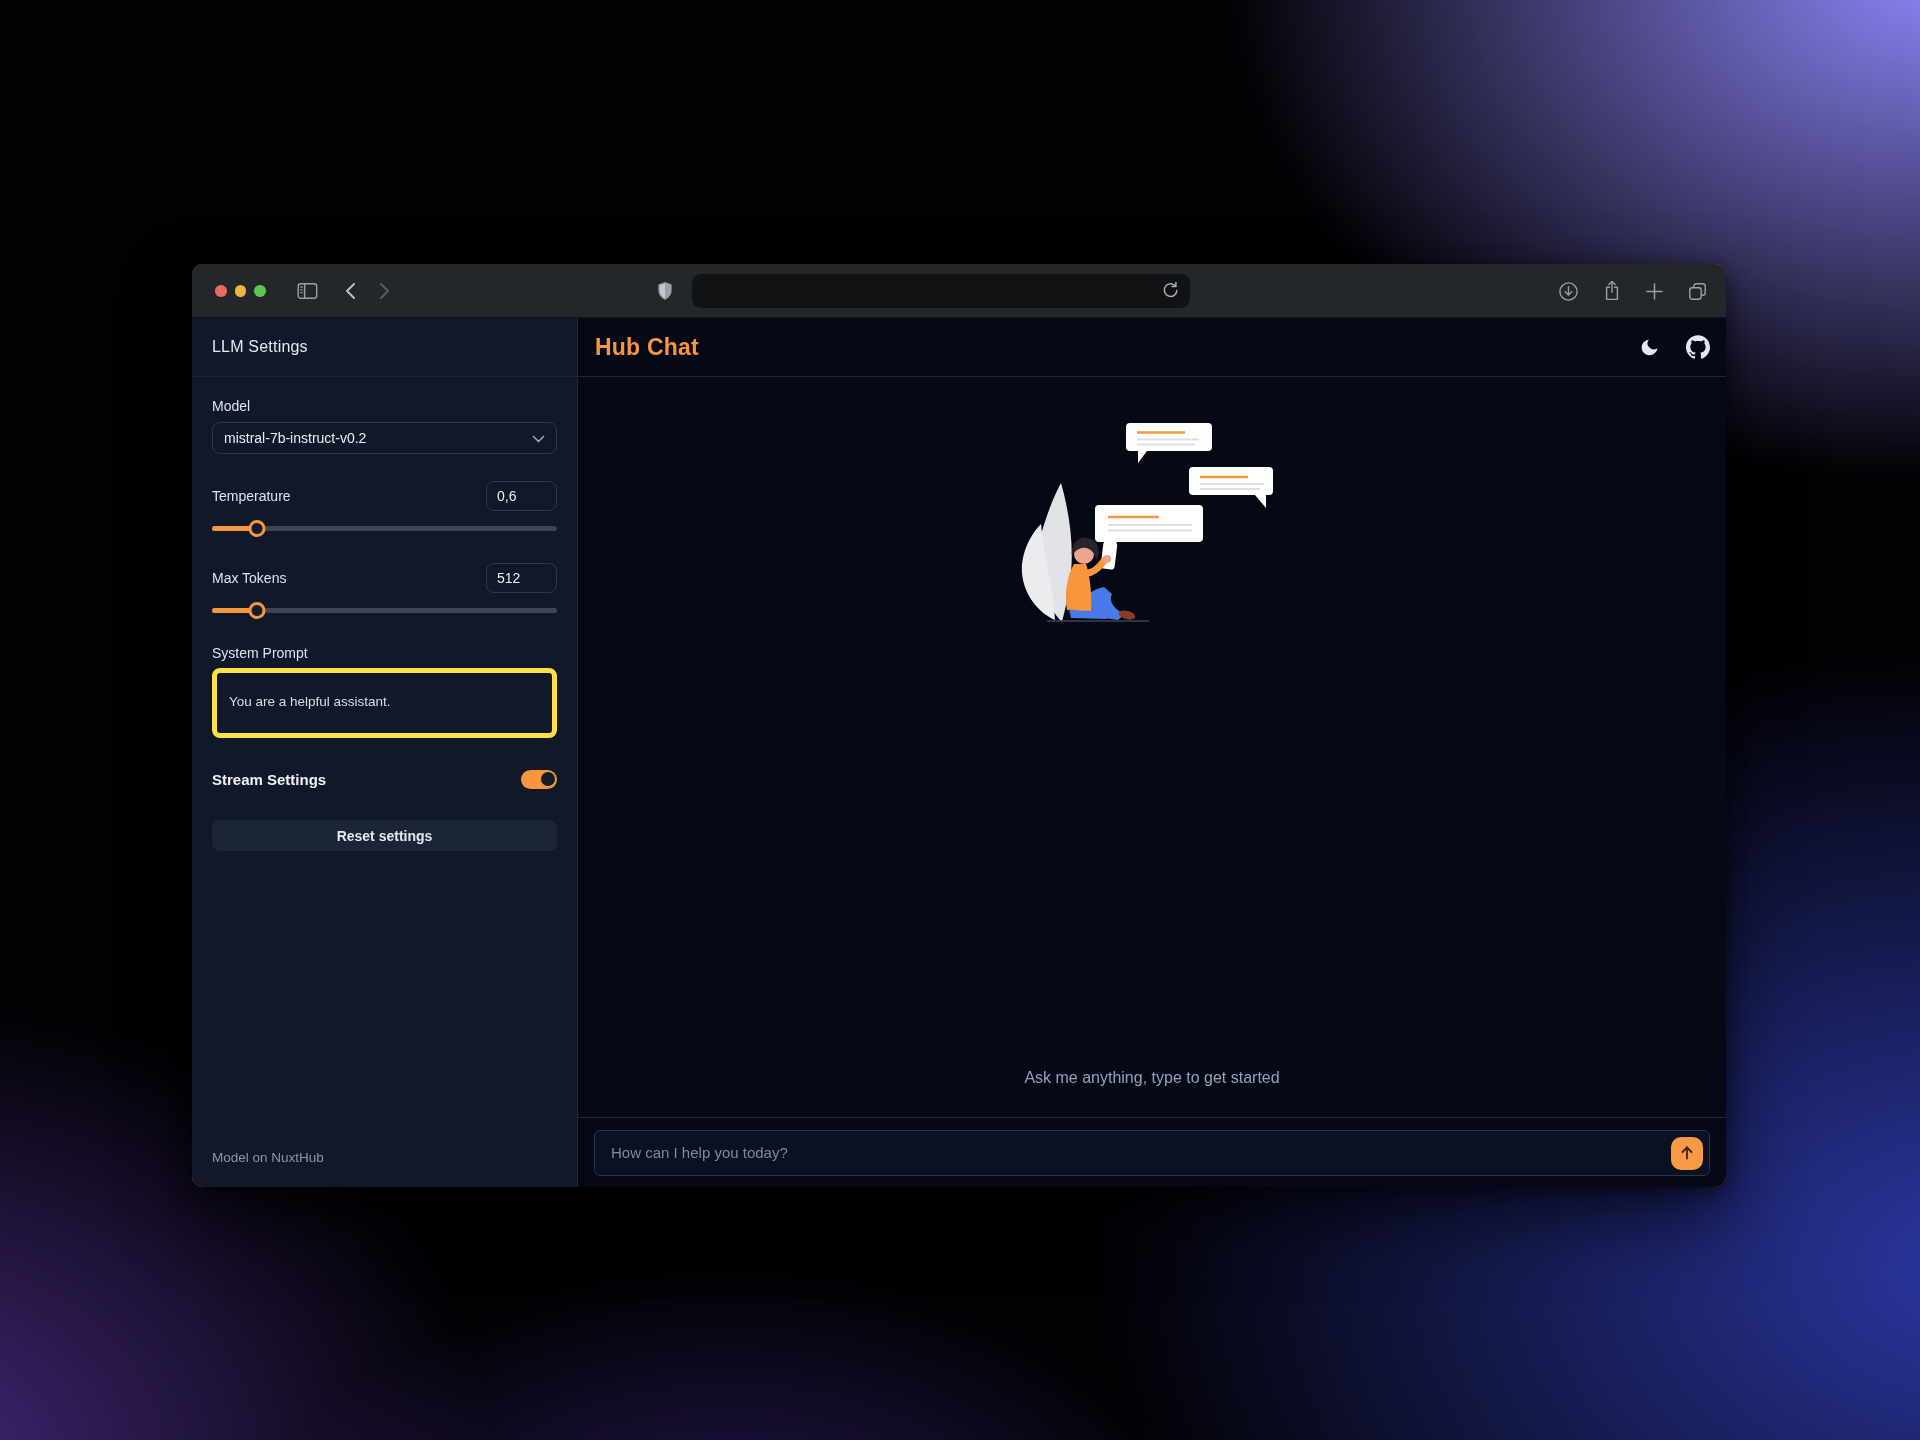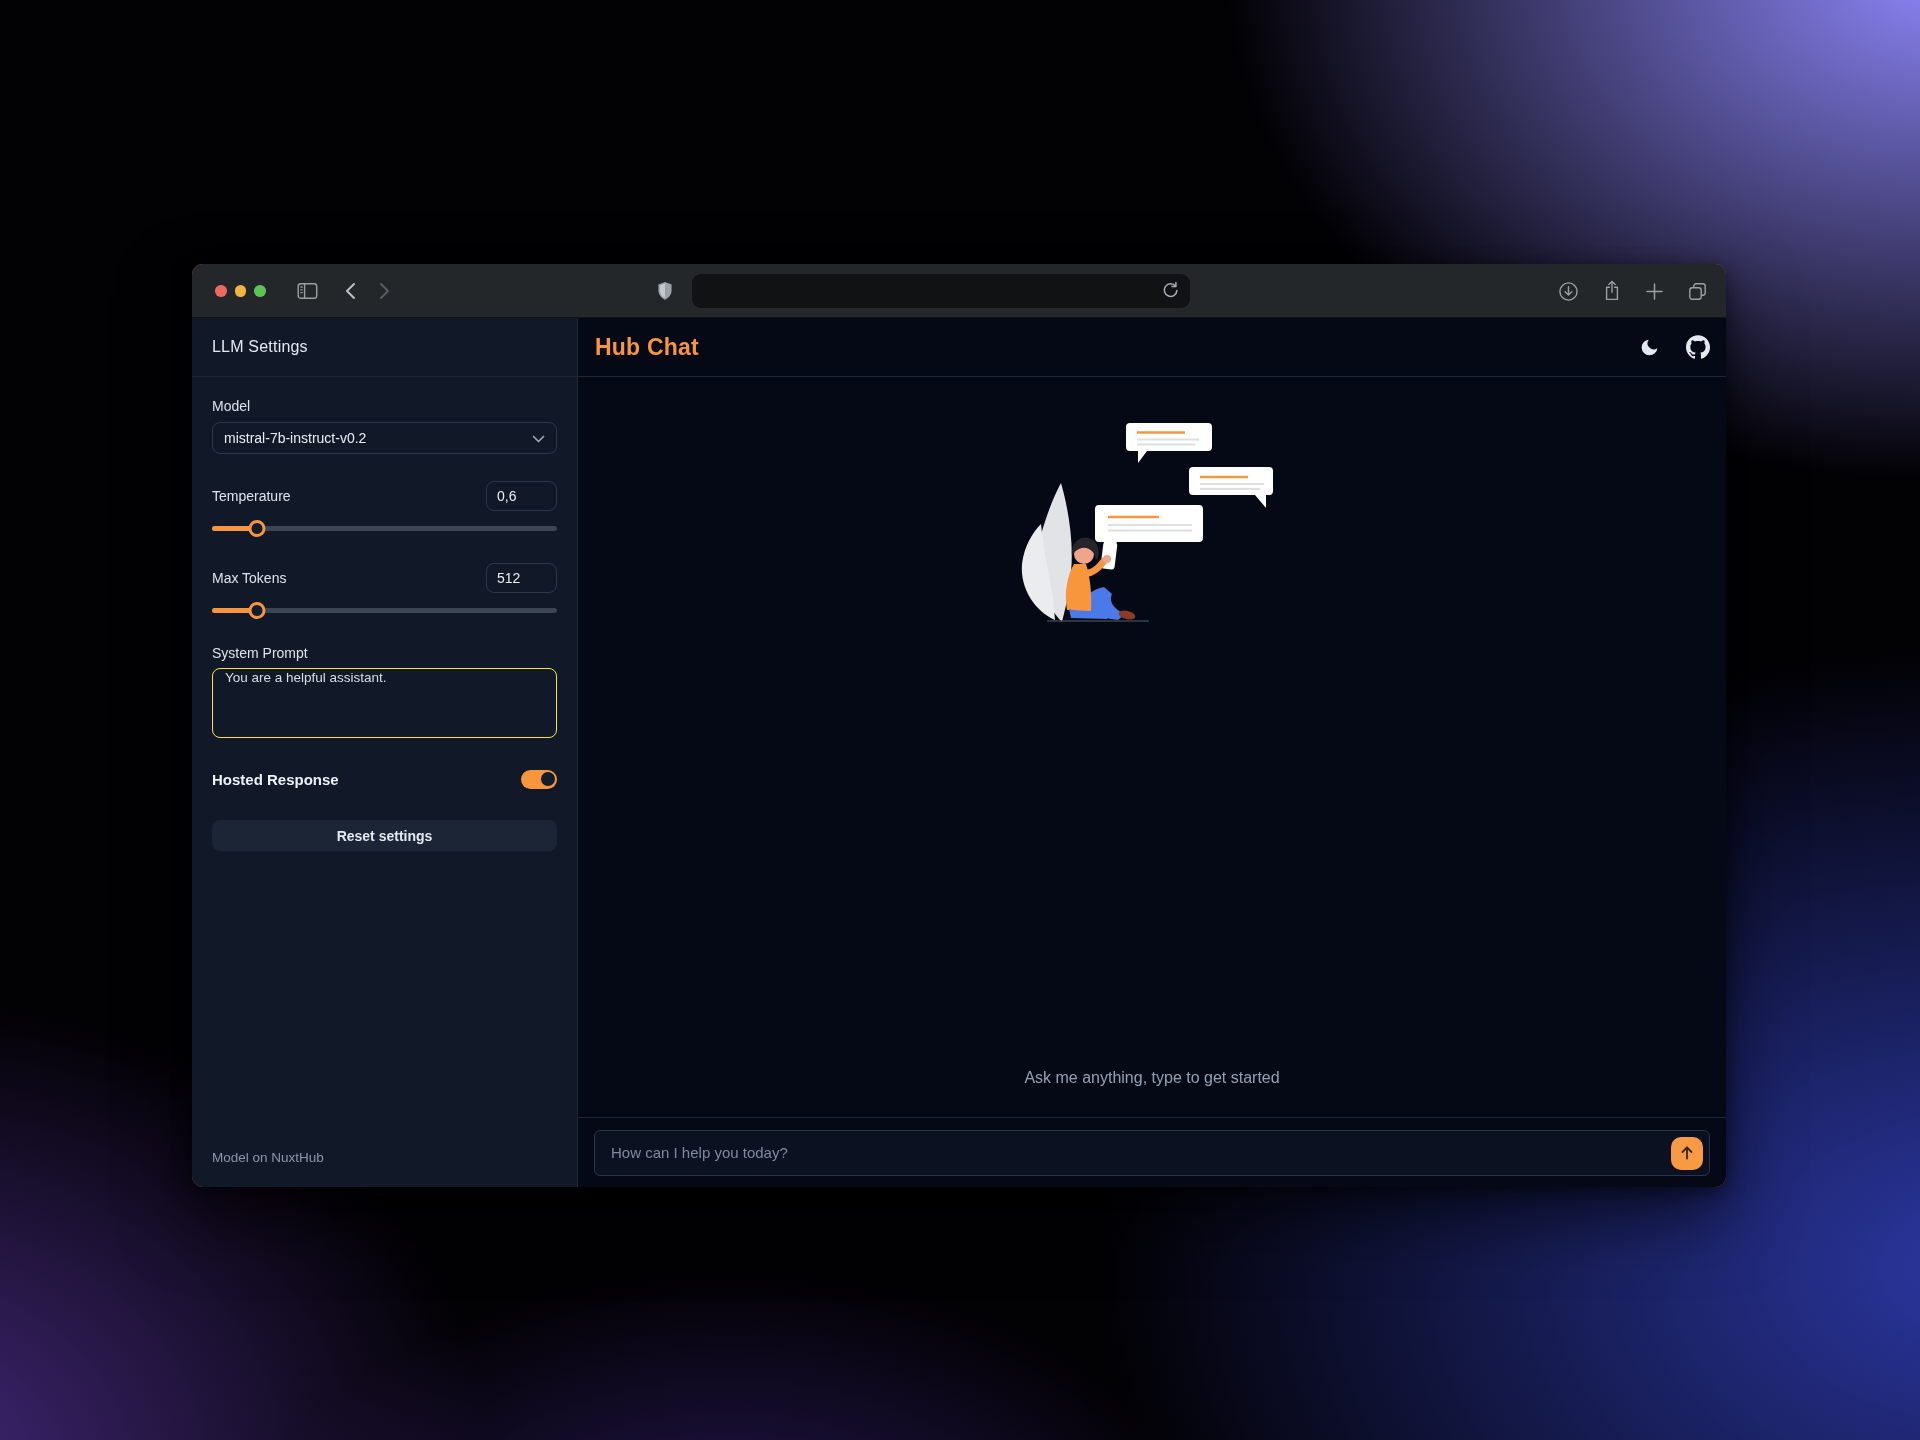--- a/index.html
+++ b/index.html
@@ -73,21 +73,21 @@
   }
   .slider { position:relative; height:16px; margin-top:9px; cursor:pointer; }
   .slider-track { position:absolute; left:0; right:0; top:6px; height:4.5px; border-radius:3px; background:#3c4553; }
   .slider-fill { position:absolute; left:0; top:6px; height:4.5px; border-radius:3px; background:#f8963e; }
   .slider-thumb {
     position:absolute; top:0; width:17px; height:17px; border-radius:50%;
     background:#131c2c; border:3.5px solid #f8963e; transform:translateX(-50%);
   }
   .textarea {
     margin-top:7px; width:100%; height:70px; resize:none; background:transparent;
-    border:1px solid #fde047; border-radius:8px; padding:0 12px;
+    border:5px solid #fde047; border-radius:8px; padding:20px 12px;
     color:#d9dfe9; font-size:13.5px; font-family:"Liberation Sans", sans-serif;
     line-height:1.35; outline:none;
   }
   .stream-row { margin-top:27px; height:20px; }
   .stream-label { color:#eef1f7; font-size:15px; font-weight:600; }
   .toggle {
     position:relative; width:36px; height:19px; border-radius:10px; background:#f8963e; cursor:pointer;
   }
   .toggle-knob {
     position:absolute; right:2.5px; top:2.5px; width:14px; height:14px; border-radius:50%; background:#131c2c;
@@ -259,21 +259,21 @@
             <div class="slider-thumb" style="left: 13%;"></div>
           </div>
         </div>
 
         <div class="grp">
           <div class="field-label">System Prompt</div>
           <textarea class="textarea" spellcheck="false" style="">You are a helpful assistant.</textarea>
         </div>
 
         <div class="stream-row row-between">
-          <div class="stream-label">Hosted Response</div>
+          <div class="stream-label">Stream Settings</div>
           <div class="toggle">
             <div class="toggle-knob"></div>
           </div>
         </div>
 
 
         <div class="reset-btn">Reset settings</div>
       </div>
 
       <div class="sidebar-spacer"></div>

